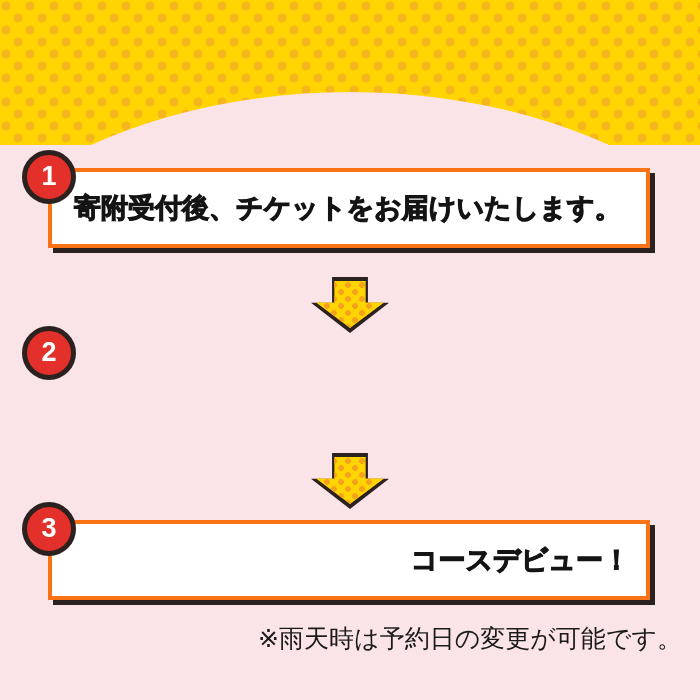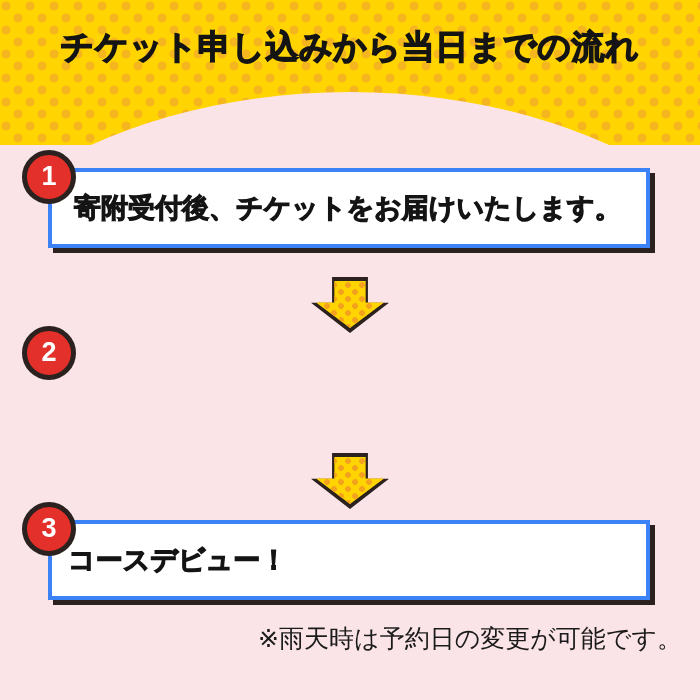--- a/index.html
+++ b/index.html
@@ -69,39 +69,39 @@
     height: 104px;
   }
   .step-box {
     position: absolute;
     left: 48px;
     top: 18px;
     width: 602px;
     height: 80px;
     box-sizing: border-box;
     background: #ffffff;
-    border: 4px solid #3b82f6;
+    border: 4px solid #f97316;
     box-shadow: 5px 5px 0 0 #2b211f;
     display: flex;
     align-items: center;
   }
   .step-text {
     display: block;
     width: 100%;
     color: #141414;
     font-size: 27px;
     line-height: 34px;
     font-weight: 700;
     padding: 0 16px 0 22px;
     box-sizing: border-box;
     white-space: nowrap;
     -webkit-text-stroke: 1.1px #141414;
   }
   .step-text.center {
-    text-align: left;
+    text-align: right;
     padding: 0 16px;
   }
   .badge {
     position: absolute;
     left: 22px;
     top: 0px;
     width: 54px;
     height: 54px;
     border-radius: 50%;
     background: #e3302a;
@@ -167,21 +167,20 @@
     white-space: nowrap;
   }
 </style>
 </head>
 <body>
 
 <div id="stage">
 
   <div id="header">
     <div id="header-curve"></div>
-    <div id="header-title">チケット申し込みから当日までの流れ</div>
   </div>
 
   <div class="step" style="top:150px;">
     <div class="badge">
       <span class="badge-num">1</span>
     </div>
     <div class="step-box">
       <span class="step-text">寄附受付後、チケットをお届けいたします。</span>
     </div>
   </div>

